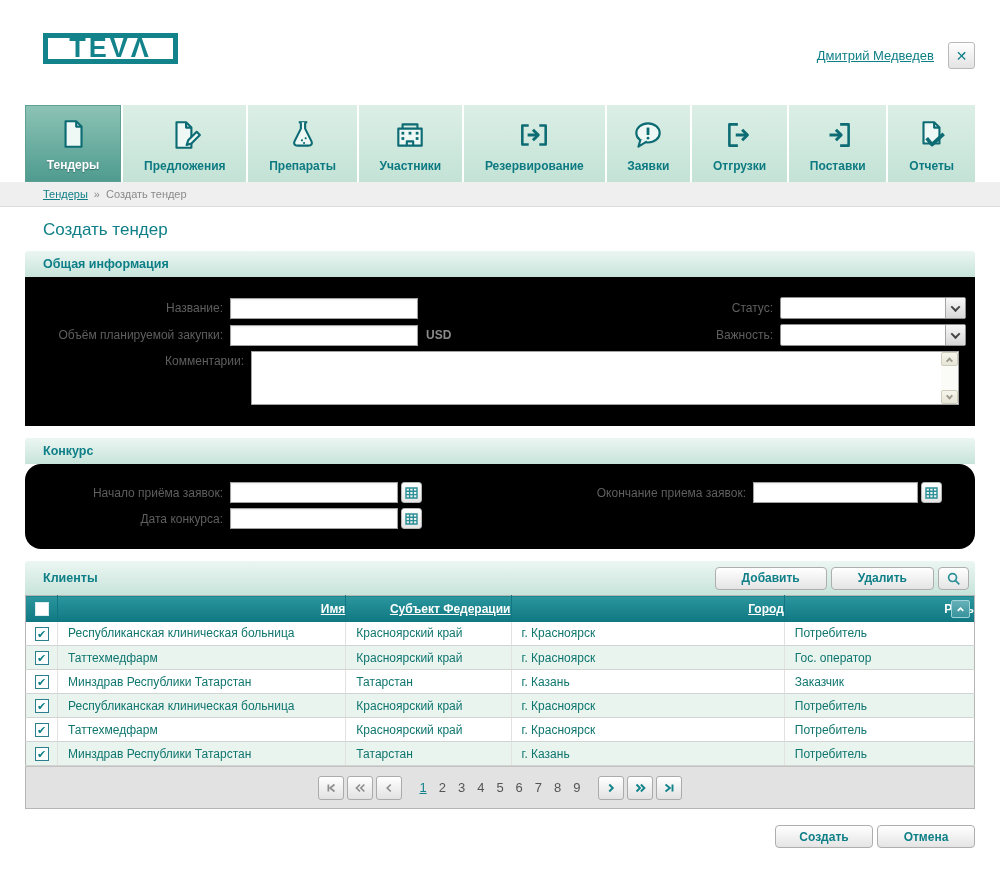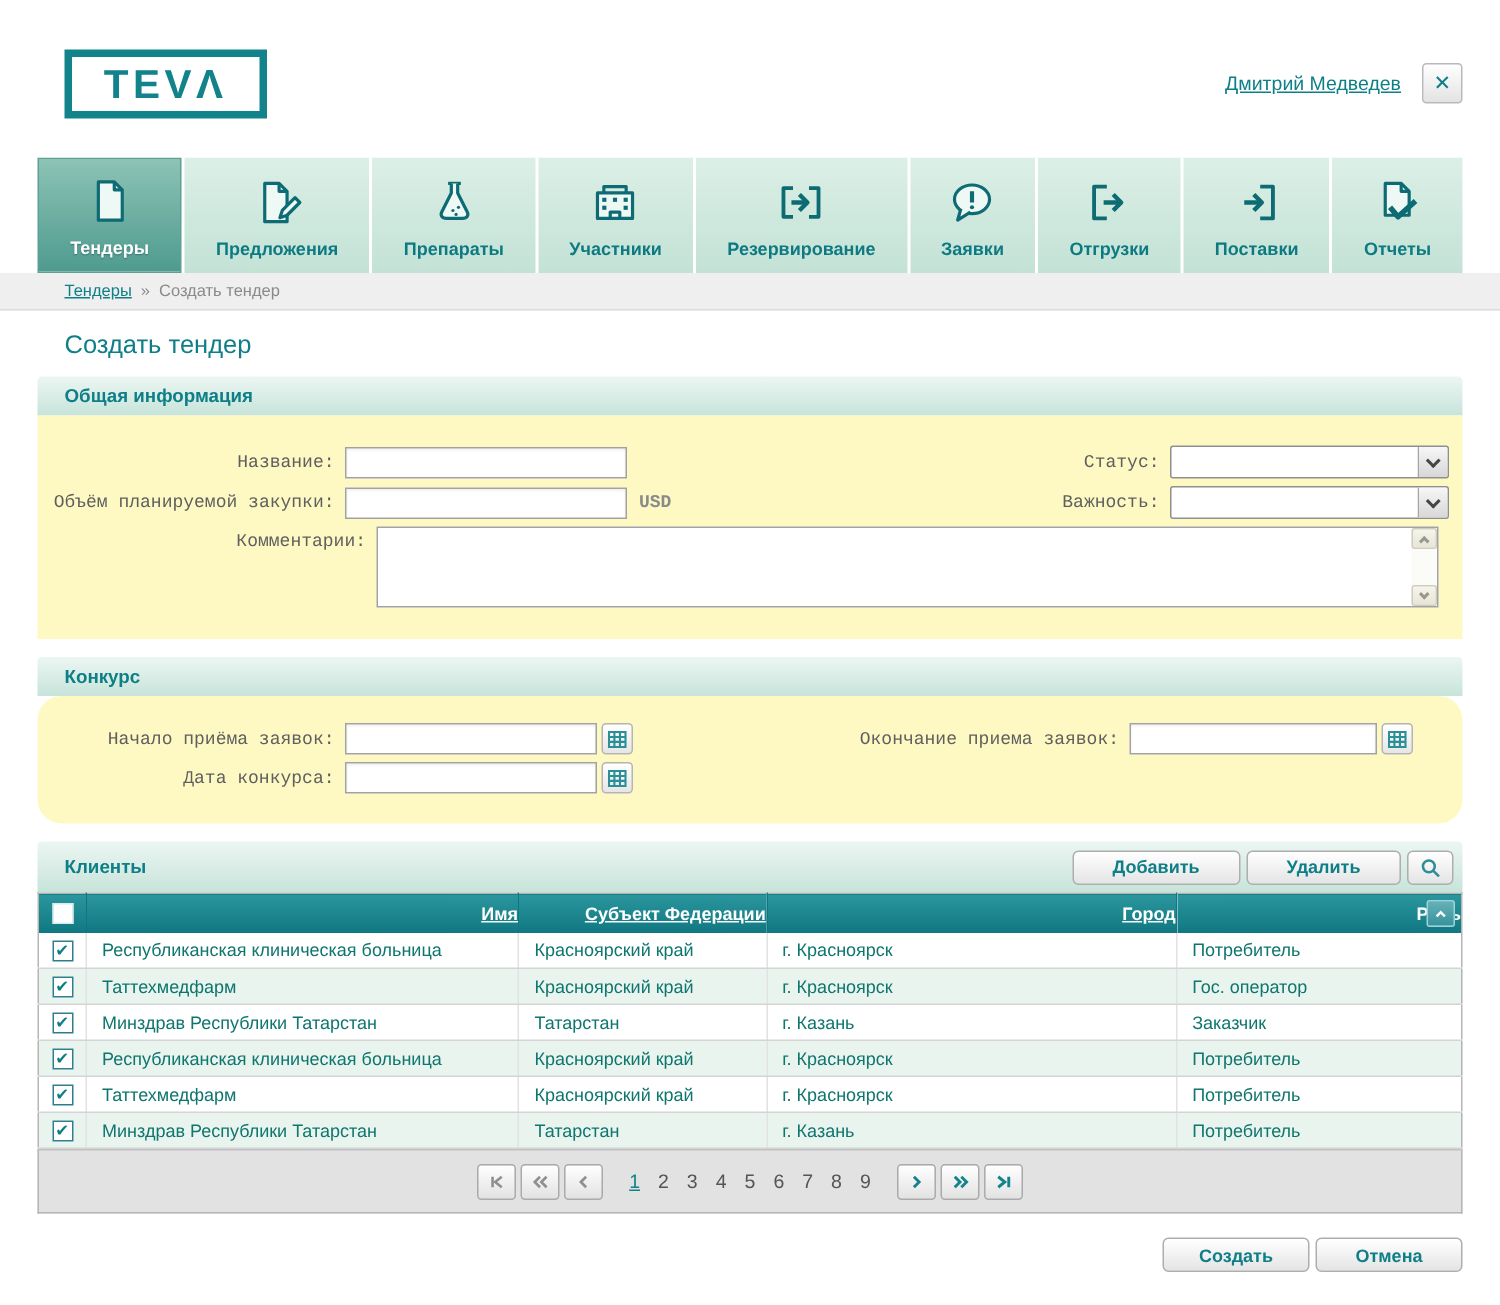--- a/index.html
+++ b/index.html
@@ -1,19 +1,19 @@
 <!DOCTYPE html>
 <html><head>
 <meta charset="utf-8">
 <style>
   * { margin:0; padding:0; box-sizing:border-box; }
   html,body { width:1000px; height:870px; background:#fff;
     font-family:"Liberation Sans","DejaVu Sans",sans-serif; font-size:12px; color:#5f5f5f; }
   .header { position:relative; height:105px; background:#fff; }
-  .logo { position:absolute; left:43px; top:33px; width:135px; height:46px;
+  .logo { position:absolute; left:43px; top:33px; width:135px; height:31px;
     border:5px solid #12838b; display:flex; align-items:center; justify-content:center;
     color:#12838b; font-weight:bold; font-size:27px; letter-spacing:3px; }
   .user-area { position:absolute; right:25px; top:42px; display:flex; align-items:center; gap:14px; }
   .user-link { color:#0e7f87; font-size:13px; text-decoration:underline; cursor:pointer; }
   .logout-btn { width:27px; height:27px; border:1px solid #b9b9b9; border-radius:3px;
     background:linear-gradient(#ffffff,#e3e3e3); color:#0e7f87; font-weight:bold; font-size:14px;
     display:flex; align-items:center; justify-content:center; cursor:pointer; }
   
   .nav { margin:0 25px; height:77px; display:flex; gap:2px; }
   .tab { flex:1 1 auto; display:flex; flex-direction:column; align-items:center; justify-content:flex-end;
@@ -24,21 +24,21 @@
   .tab.active .tlabel { color:#fff; text-shadow:0 1px 1px rgba(0,60,60,.45); }
   
   .breadcrumb-bar { height:25px; background:#efefef; border-bottom:1px solid #dddddd;
     display:flex; align-items:center; padding-left:43px; font-size:11px; color:#8a8a8a; gap:6px; }
   .bc-link { color:#0e7f87; text-decoration:underline; cursor:pointer; }
   .page-title { margin:13px 0 11px 43px; font-size:17px; color:#0e7f87; }
   
   .section { margin:0 25px 12px; }
   .sec-head { height:26px; line-height:26px; padding-left:18px; font-weight:bold; font-size:12.5px;
     color:#0e7f87; background:linear-gradient(#ecf6f2,#c7e4da); border-radius:3px 3px 0 0; }
-  .sec-body { background:#fef9c3; padding:20px 0 16px;font-family:Liberation Mono, monospace; }
+  .sec-body { background:#000000; padding:20px 0 16px; }
   .frow { display:flex; align-items:center; margin-bottom:5px; }
   .lbl { width:205px; text-align:right; padding-right:7px; color:#5f5f5f; }
   .txt { height:21px; border:1px solid #a2a2a2; background:#fff; padding:0 4px; font-size:12px;
     box-shadow:inset 0 1px 2px rgba(0,0,0,.07); font-family:inherit; }
   .txt.w188 { width:188px; }
   .txt.w168 { width:168px; }
   .txt.w165 { width:165px; }
   .unit { font-weight:bold; color:#8a8a8a; margin-left:8px; }
   .rpair { margin-left:auto; display:flex; align-items:center; margin-right:9px; }
   .rlbl { text-align:right; padding-right:7px; color:#5f5f5f; }

